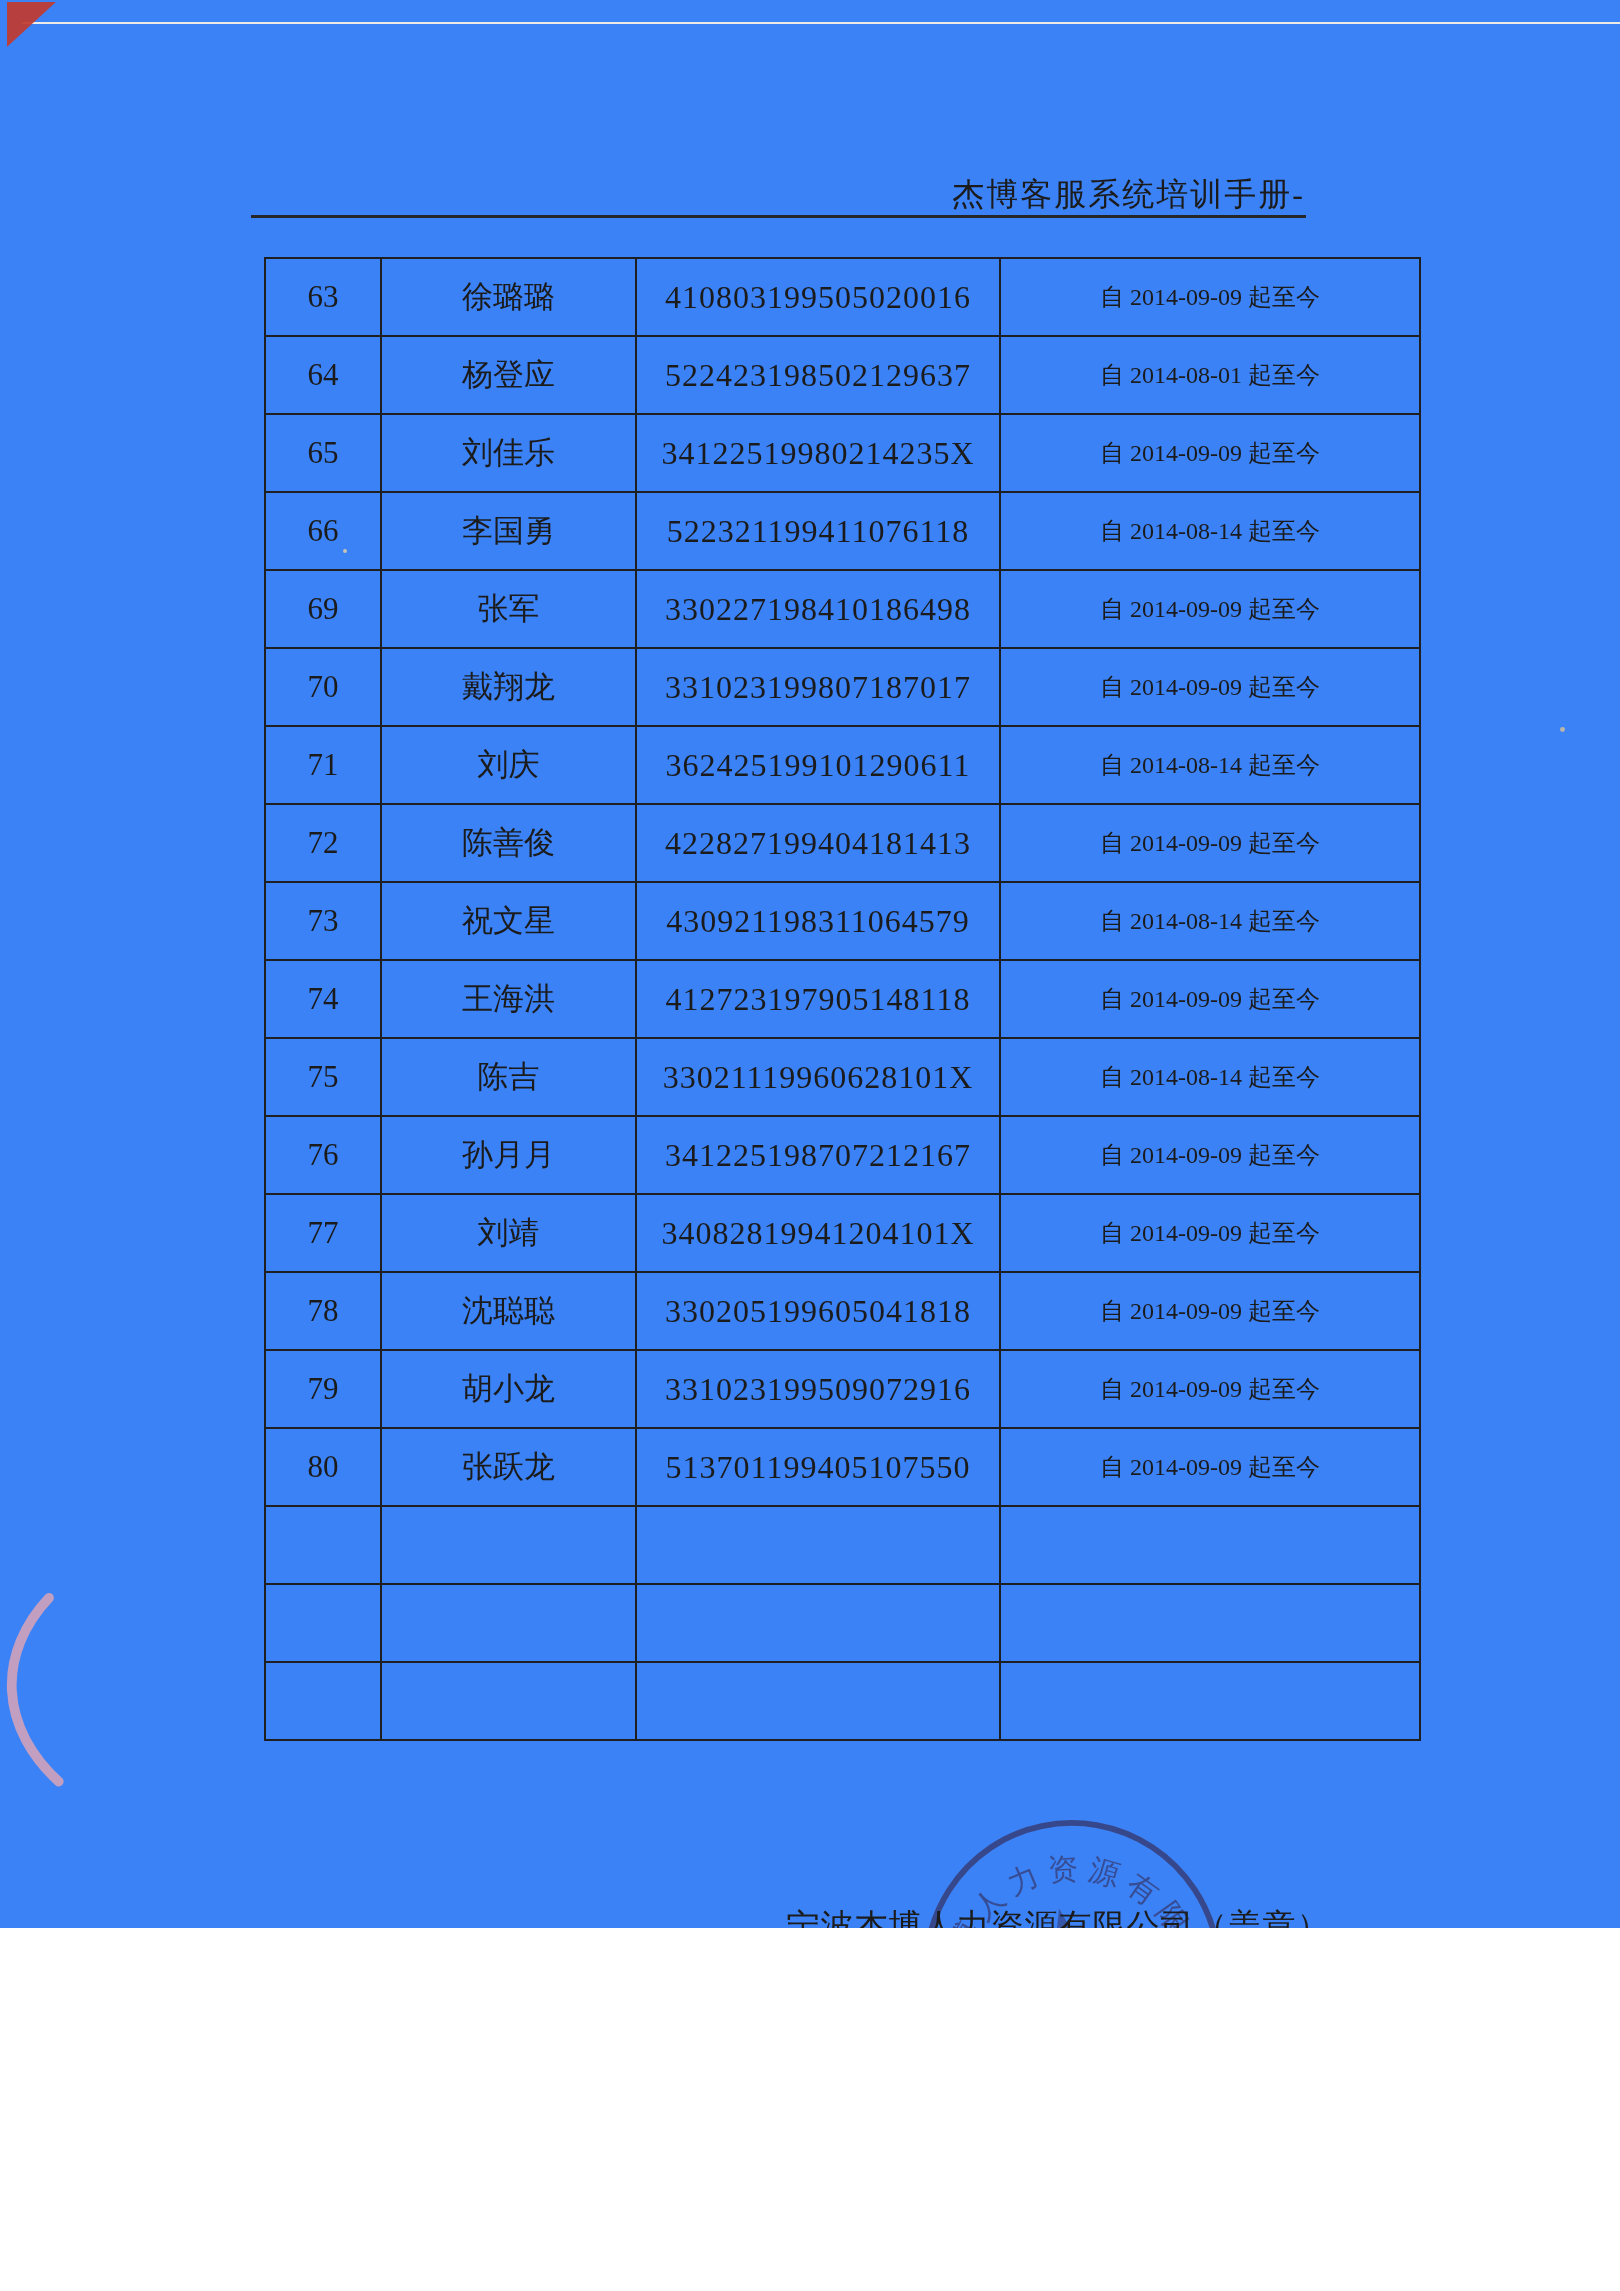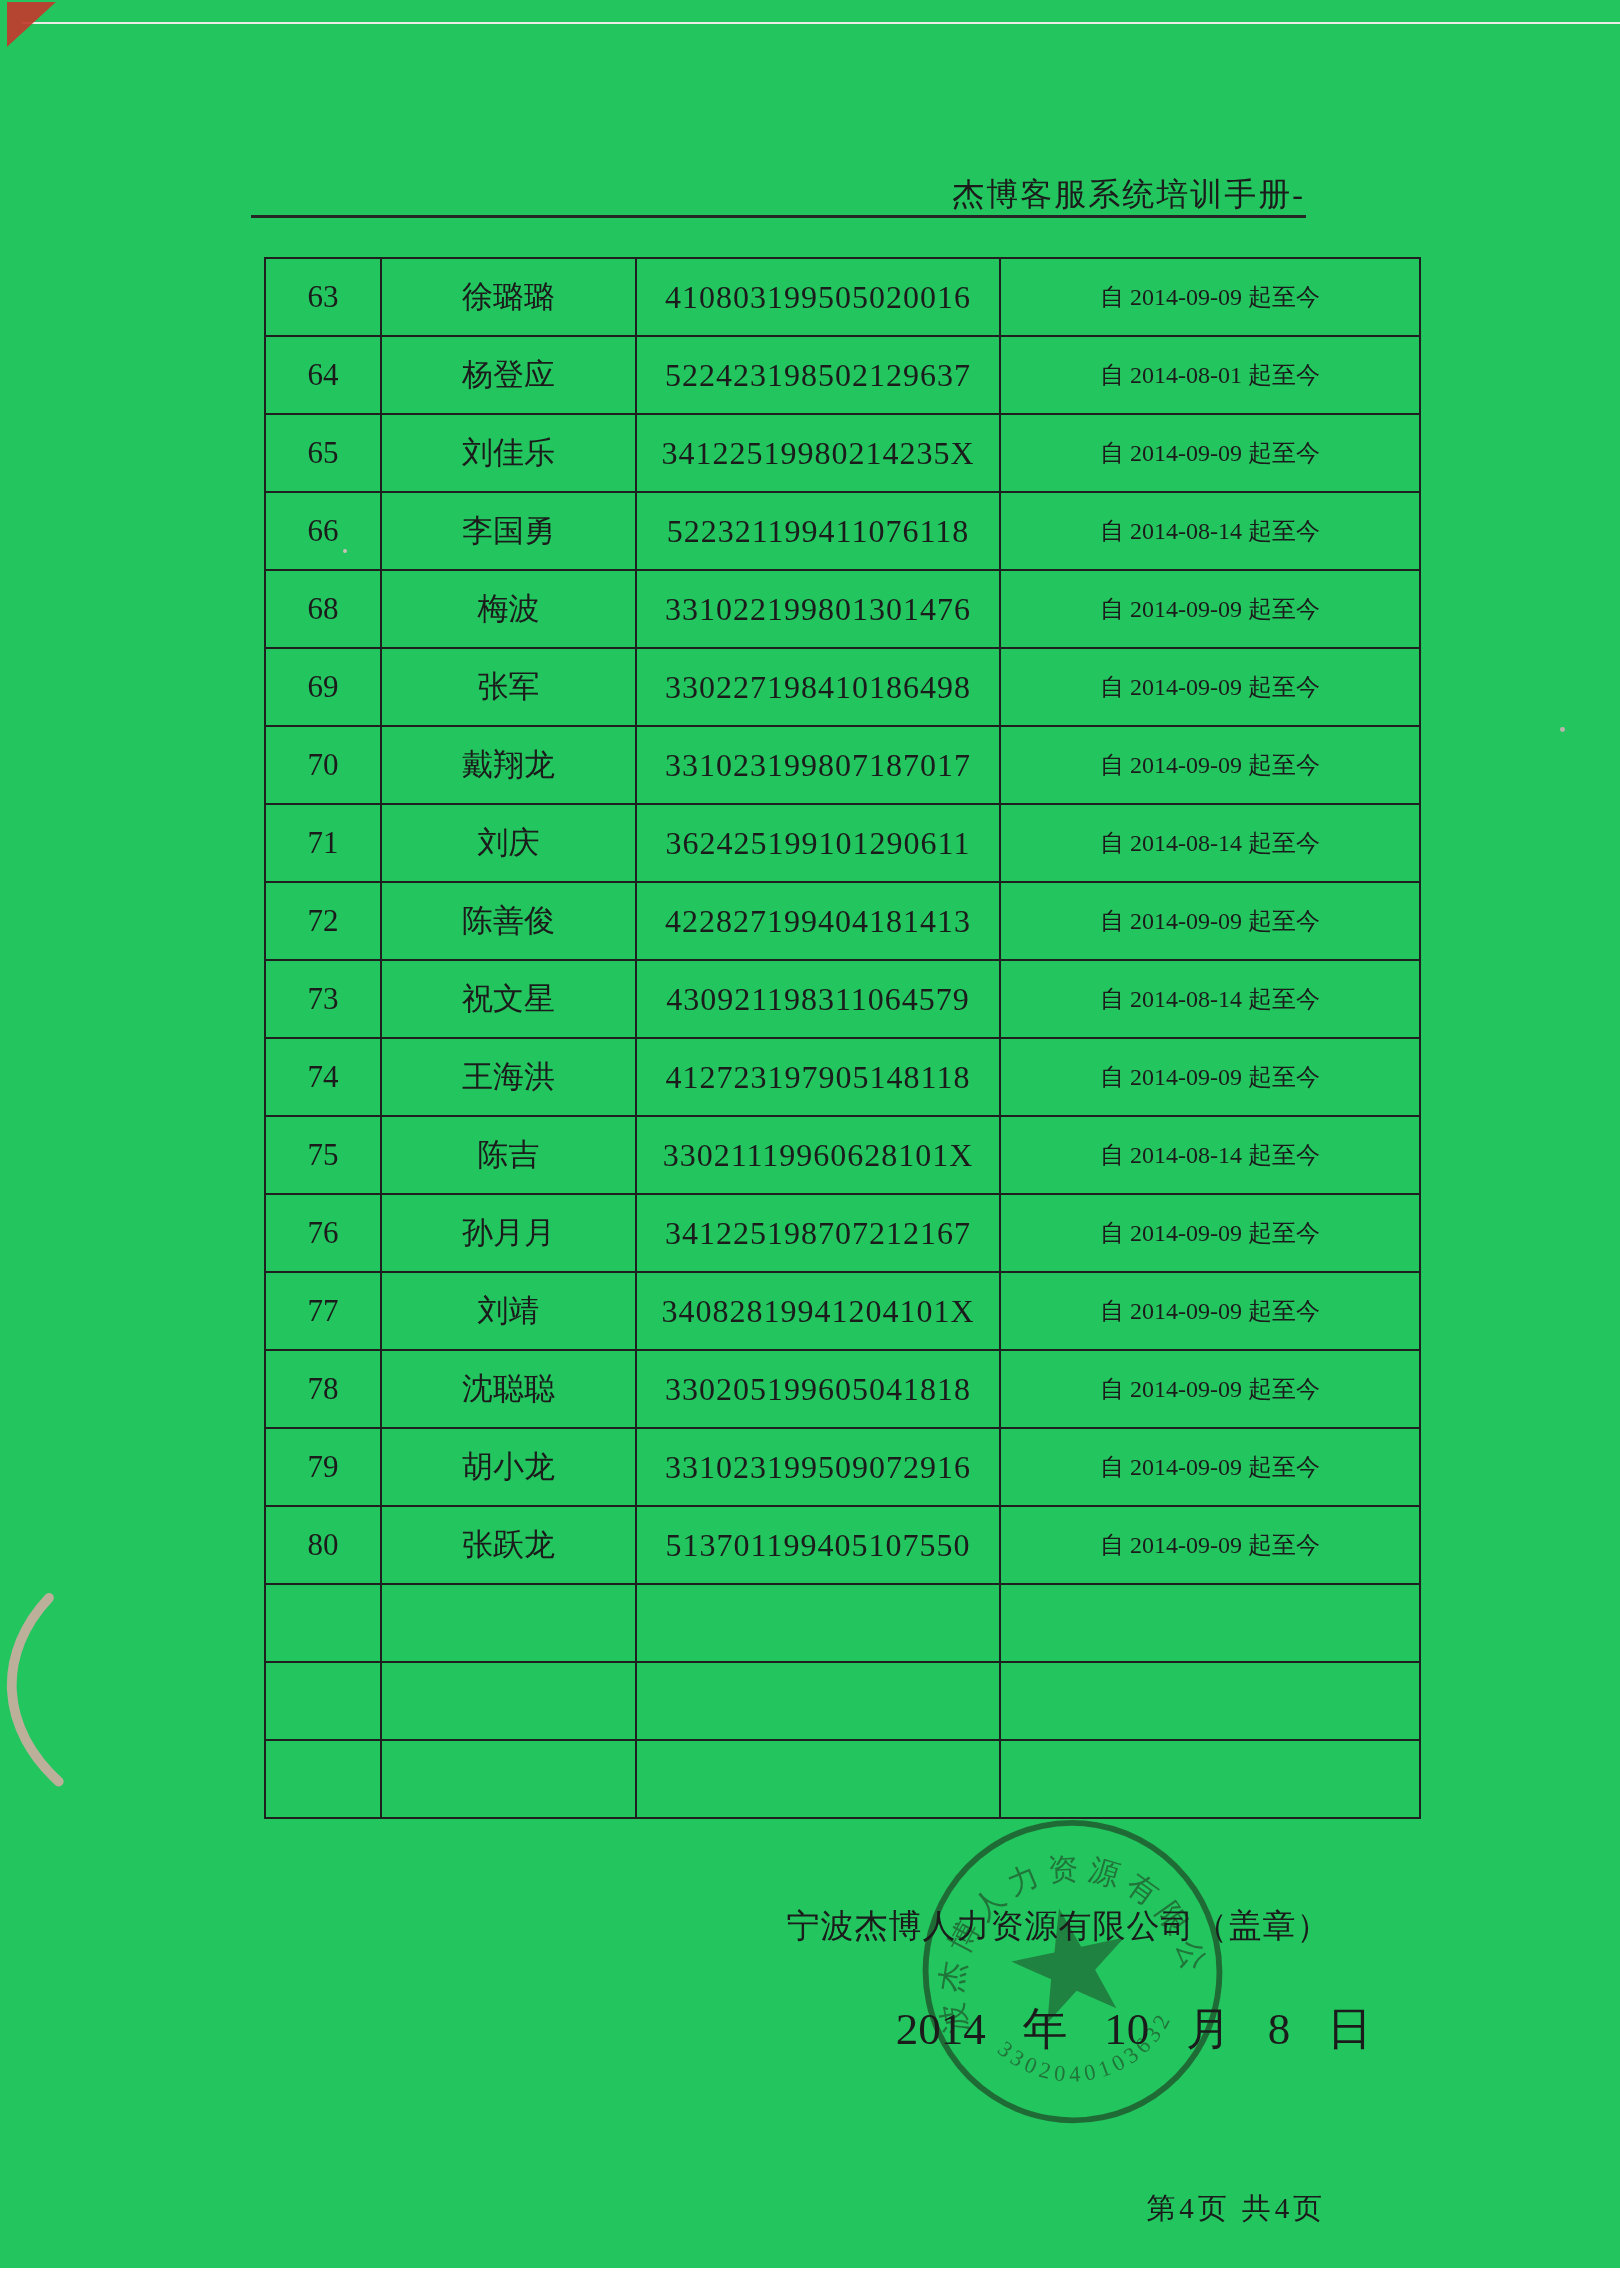--- a/index.html
+++ b/index.html
@@ -1,18 +1,18 @@
 <!DOCTYPE html>
 <html><head>
 <meta charset="utf-8">
 <style>
   html,body { margin:0; padding:0; background:#ffffff; }
   .page {
-    position:relative; width:1620px; height:2268px;
-    background:#22c55e; overflow:hidden;
+    position:relative; width:1620px; height:1928px;
+    background:#3b82f6; overflow:hidden;
     font-family:"Liberation Serif","DejaVu Serif",serif;
     color:#1b1b1b;
   }
   .scan-line {
     position:absolute; left:21.6px; top:21.6px; width:1599px; height:2.9px;
     background:#edebe7;
   }
   .corner-mark {
     position:absolute; left:6.9px; top:2px; width:49px; height:45px;
     background:#c23a2e; opacity:.92;
@@ -104,26 +104,20 @@
           <td class="cell-no">65</td>
           <td class="cell-name">刘佳乐</td>
           <td class="cell-id_number">34122519980214235X</td>
           <td class="cell-period">自 2014-09-09 起至今</td>
         </tr>
         <tr>
           <td class="cell-no">66</td>
           <td class="cell-name">李国勇</td>
           <td class="cell-id_number">522321199411076118</td>
           <td class="cell-period">自 2014-08-14 起至今</td>
-        </tr>
-        <tr>
-          <td class="cell-no">68</td>
-          <td class="cell-name">梅波</td>
-          <td class="cell-id_number">331022199801301476</td>
-          <td class="cell-period">自 2014-09-09 起至今</td>
         </tr>
         <tr>
           <td class="cell-no">69</td>
           <td class="cell-name">张军</td>
           <td class="cell-id_number">330227198410186498</td>
           <td class="cell-period">自 2014-09-09 起至今</td>
         </tr>
         <tr>
           <td class="cell-no">70</td>
           <td class="cell-name">戴翔龙</td>

